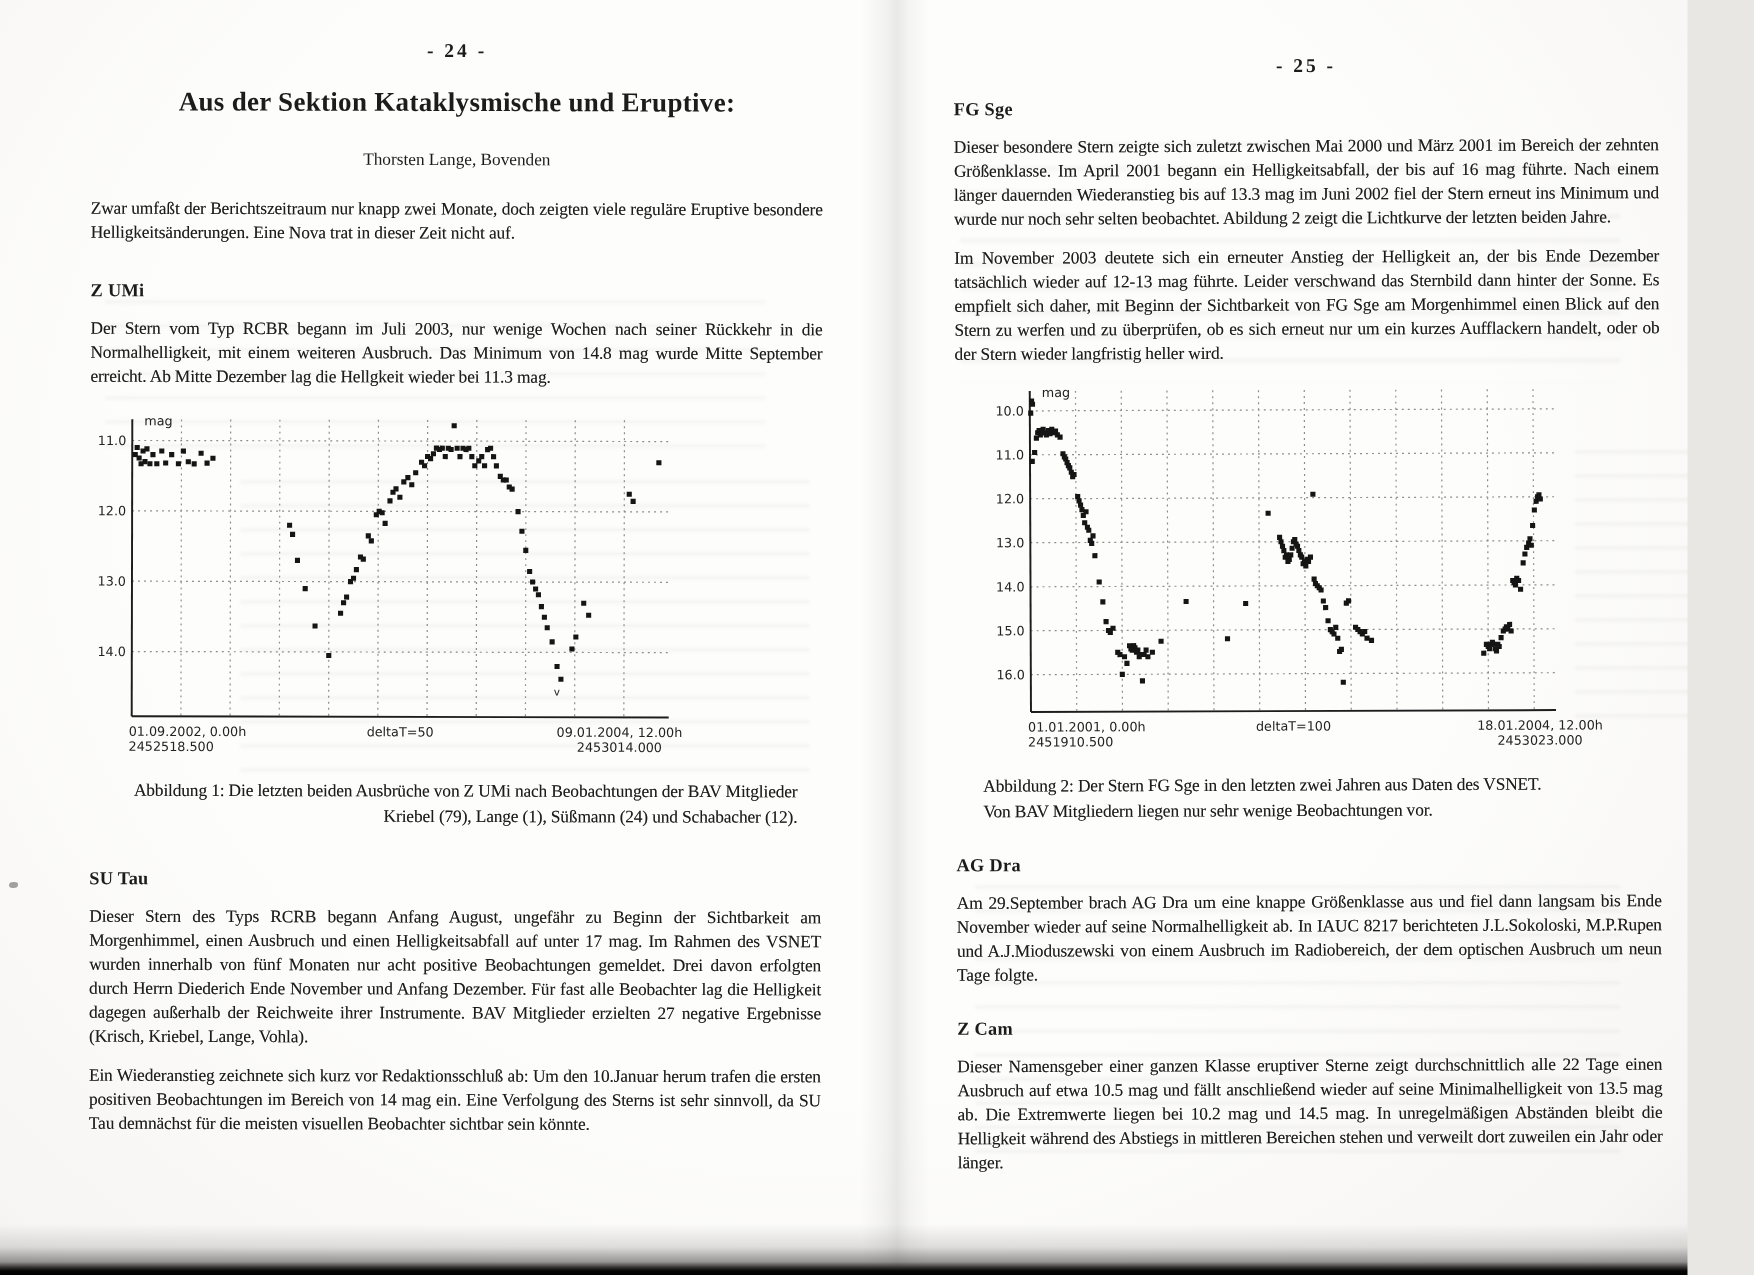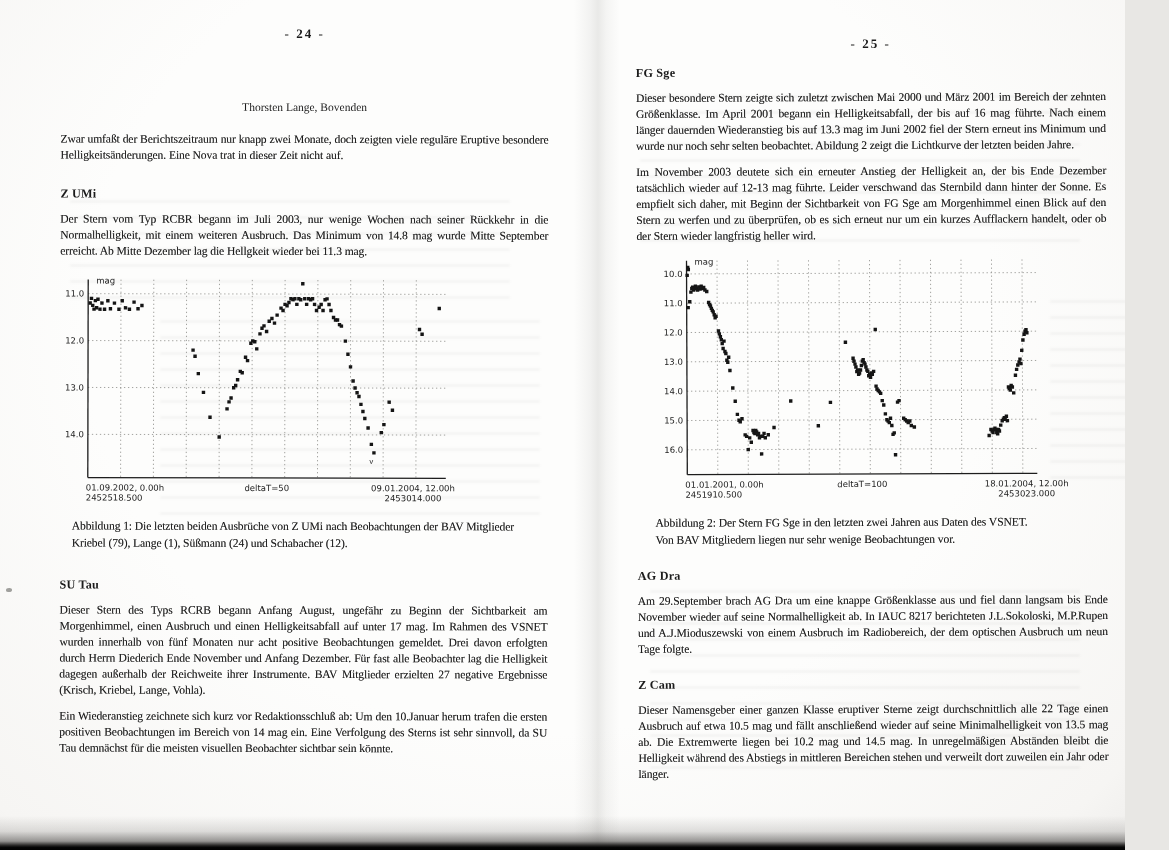--- a/index.html
+++ b/index.html
@@ -29,21 +29,21 @@
   h1.title{margin:15px 0 0 0;text-align:center;font-size:18px;line-height:23px;letter-spacing:.2px;
            font-weight:bold;}
   .author{margin-top:21px;text-align:center;font-size:11.5px;}
   p.body{margin:10px 0 0 0;font-size:11.6px;line-height:16px;text-align:justify;
          letter-spacing:-0.1px;text-shadow:0 0 .4px rgba(20,20,20,.45);}
   p.intro{margin-top:19px;}
   h2.sect{margin:23px 0 0 0;font-size:12.2px;font-weight:bold;letter-spacing:.2px;}
   .chartbox{position:relative;margin-top:6px;}
   .caption{margin-top:3px;font-size:11.6px;line-height:16.5px;letter-spacing:-0.1px;
            text-shadow:0 0 .4px rgba(20,20,20,.45);}
-  .caption.c1{margin-left:12px;width:448px;}
+  .caption.c1{margin-left:24px;width:448px;text-align:right;}
   .caption.c2{margin-left:18px;width:420px;}
   svg .grid{stroke:#8c8c88;stroke-width:0.8;stroke-dasharray:1.3 2.7;fill:none;}
   svg .axis{stroke:#1d1d1d;stroke-width:1.3;fill:none;}
   svg .tick{font:8.5px "DejaVu Sans", sans-serif;fill:#222;}
   svg .pt{fill:#151515;}
 </style>
 </head>
 <body>
 
 <div class="scan">
@@ -51,21 +51,21 @@
   <div class="bleed" style="left:640px;top:95px;width:440px;height:160px;"></div>
   <div class="bleed" style="left:70px;top:200px;width:440px;height:110px;"></div>
   <div class="bleed" style="left:1050px;top:300px;width:100px;height:180px;"></div>
   <div class="bleed" style="left:160px;top:320px;width:380px;height:200px;"></div>
   <div class="bleed" style="left:650px;top:590px;width:430px;height:190px;"></div>
 
   <div class="page left">
     <div class="pagenum">- 24 -</div>
 
     <h1 class="title">
-      <br>
+      <span>Aus der Sektion Kataklysmische und Eruptive:</span><br>
     </h1>
 
     <div class="author">Thorsten Lange, Bovenden</div>
 
     <p class="body intro">Zwar umfaßt der Berichtszeitraum nur knapp zwei Monate, doch zeigten viele reguläre Eruptive besondere Helligkeitsänderungen. Eine Nova trat in dieser Zeit nicht auf.</p>
 
     <h2 class="sect">Z UMi</h2>
     <p class="body">Der Stern vom Typ RCBR begann im Juli 2003, nur wenige Wochen nach seiner Rückkehr in die Normalhelligkeit, mit einem weiteren Ausbruch. Das Minimum von 14.8 mag wurde Mitte September erreicht. Ab Mitte Dezember lag die Hellgkeit wieder bei 11.3 mag.</p>
 
     <div class="chartbox"><svg width="435" height="246" viewBox="0 0 435 246">

